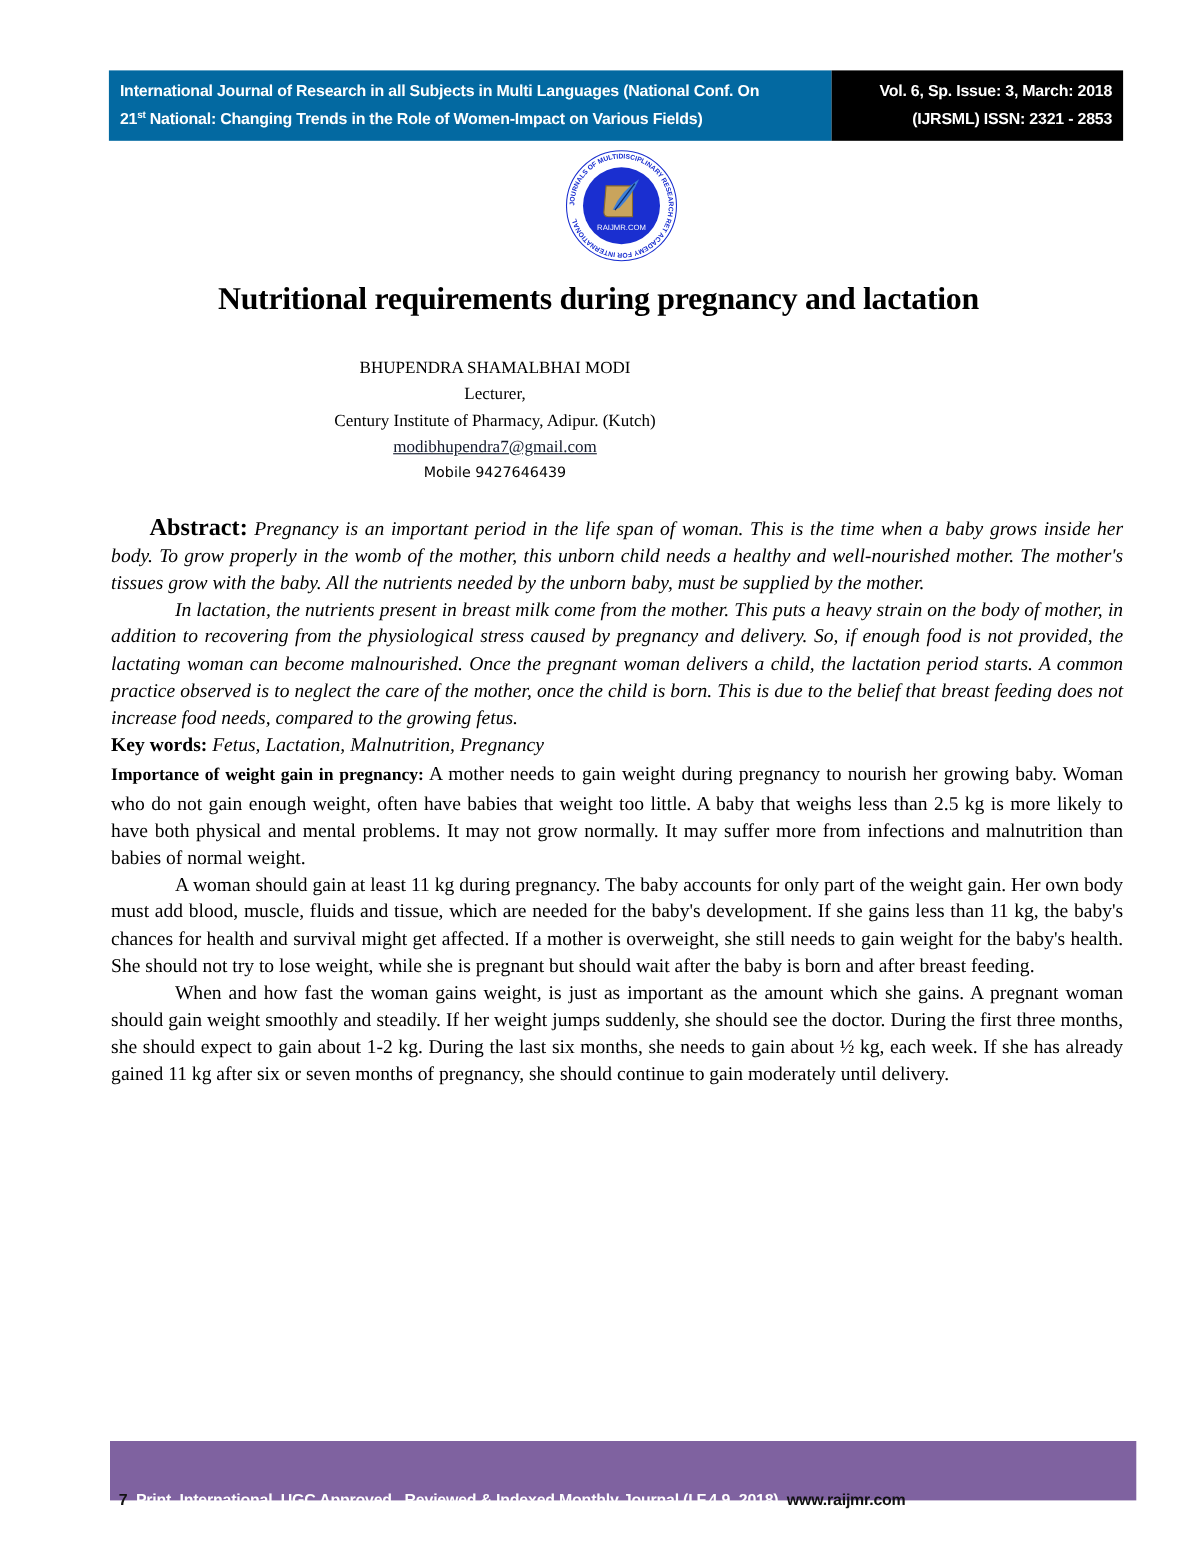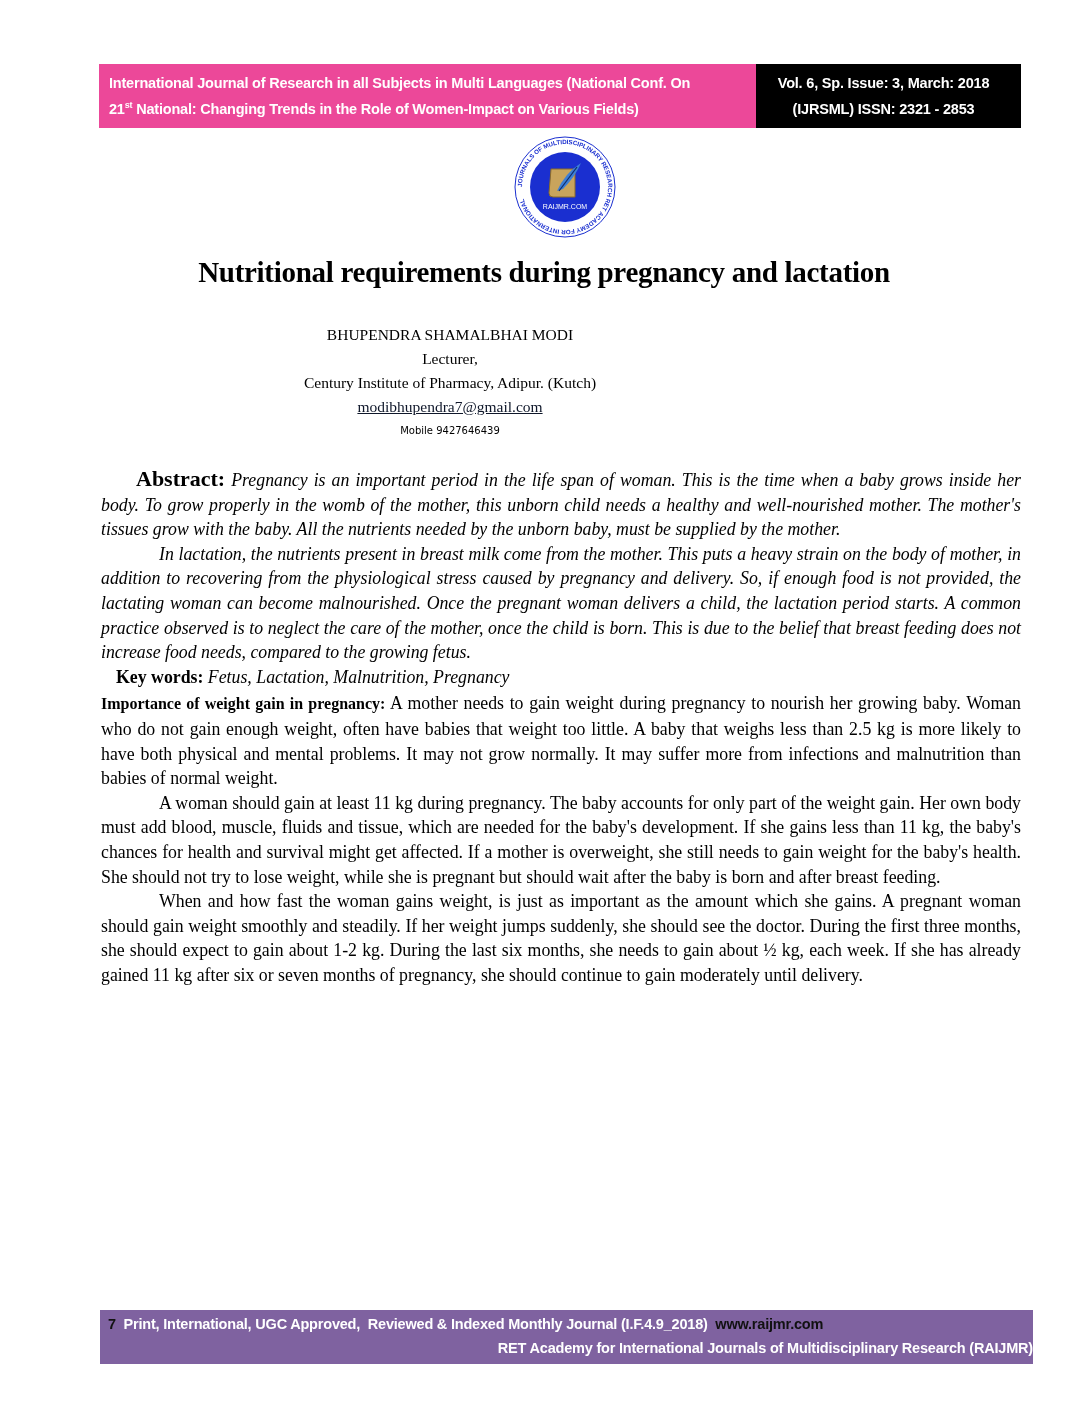--- a/index.html
+++ b/index.html
@@ -1,41 +1,41 @@
 <!DOCTYPE html>
 <html><head>
   <meta charset="utf-8">
   <style>
     html, body { margin: 0; padding: 0; background: #ffffff; }
     body { width: 1088px; height: 1408px; position: relative; overflow: hidden; font-family: "Liberation Serif", serif; color: #000; }
 
     .hdr { position: absolute; top: 64px; left: 99px; width: 922px; height: 64px; display: flex; }
-    .hdr-left { background: #ec4899; width: 657px; height: 64px; color: #fff; font-family: "Liberation Sans", sans-serif; font-weight: bold; font-size: 14.5px; line-height: 26px; padding: 6px 0 0 10px; box-sizing: border-box; letter-spacing: -0.2px; }
-    .hdr-right { background: #000; flex: 1; height: 64px; color: #fff; font-family: "Liberation Sans", sans-serif; font-weight: bold; font-size: 14.5px; line-height: 26px; padding: 6px 10px 0 0; box-sizing: border-box; text-align: center; letter-spacing: -0.2px; }
+    .hdr-left { background: #0369a1; width: 657px; height: 64px; color: #fff; font-family: "Liberation Sans", sans-serif; font-weight: bold; font-size: 14.5px; line-height: 26px; padding: 6px 0 0 10px; box-sizing: border-box; letter-spacing: -0.2px; }
+    .hdr-right { background: #000; flex: 1; height: 64px; color: #fff; font-family: "Liberation Sans", sans-serif; font-weight: bold; font-size: 14.5px; line-height: 26px; padding: 6px 10px 0 0; box-sizing: border-box; text-align: right; letter-spacing: -0.2px; }
     .hdr sup { font-size: 9px; line-height: 0; }
 
     .logo { position: absolute; left: 513px; top: 135px; width: 104px; height: 104px; }
 
     .title { position: absolute; top: 256px; left: 0; width: 1088px; text-align: center; font-weight: bold; font-size: 29px; letter-spacing: -0.3px; }
 
     .author-block { position: absolute; top: 323px; left: 0; width: 900px; text-align: center; font-size: 15.5px; line-height: 24px; }
     .author-block .email { color: #0f172a; text-decoration: underline; }
-    .author-block .mobile { font-family: "DejaVu Sans", sans-serif; font-size: 10px; }
+    .author-block .mobile { font-family: "DejaVu Sans", sans-serif; font-size: 13px; }
 
     .content { position: absolute; top: 467px; left: 101px; width: 920px; font-size: 17.8px; line-height: 24.6px; text-align: justify; }
     .content p { margin: 0; }
     .it { font-style: italic; }
     .indent { text-indent: 58px; }
     .h-abs { font-weight: bold; font-size: 22px; margin-left: 35px; }
-    .h-kw { font-weight: bold; margin-left: 15px; }
+    .h-kw { font-weight: bold; }
     .h-sec { font-weight: bold; font-size: 16px; }
     .sec { margin-top: 2px !important; }
 
     .ftr { position: absolute; top: 1310px; left: 100px; width: 933px; height: 54px; background: #7f62a0; color: #fff; font-family: "Liberation Sans", sans-serif; font-weight: bold; font-size: 14.5px; line-height: 24px; padding-top: 2px; box-sizing: border-box; letter-spacing: -0.2px; }
-    .ftr .line1 { padding-left: 8px; }
+    .ftr .line1 { padding-left: 8px; margin-top: 40px; }
     .ftr .line2 { text-align: right; }
     .ftr .dark { color: #111; }
   </style>
 </head>
 <body>
 
 <div class="hdr">
   <div class="hdr-left">
     <div>International Journal of Research in all Subjects in Multi Languages (National Conf. On</div>
     <div><span>21</span><sup>st</sup><span> National: Changing Trends in the Role of Women-Impact on Various Fields)</span></div>

